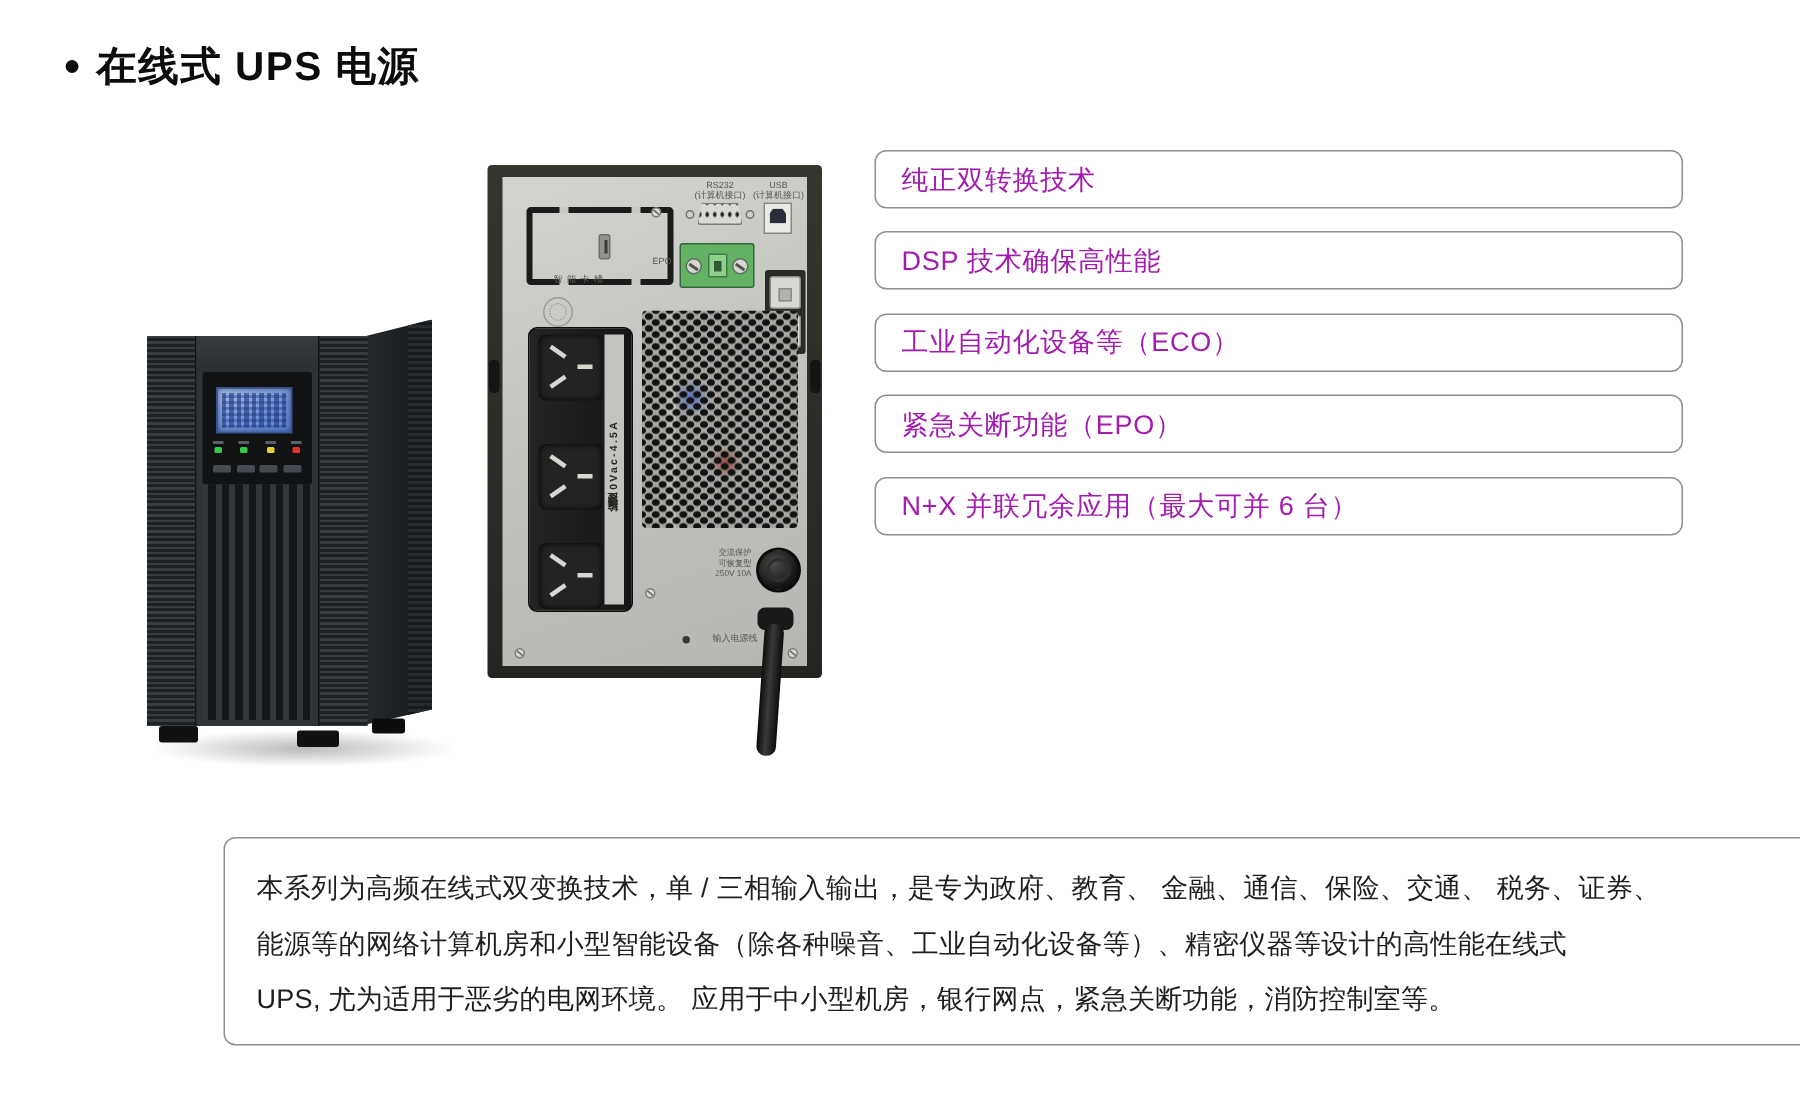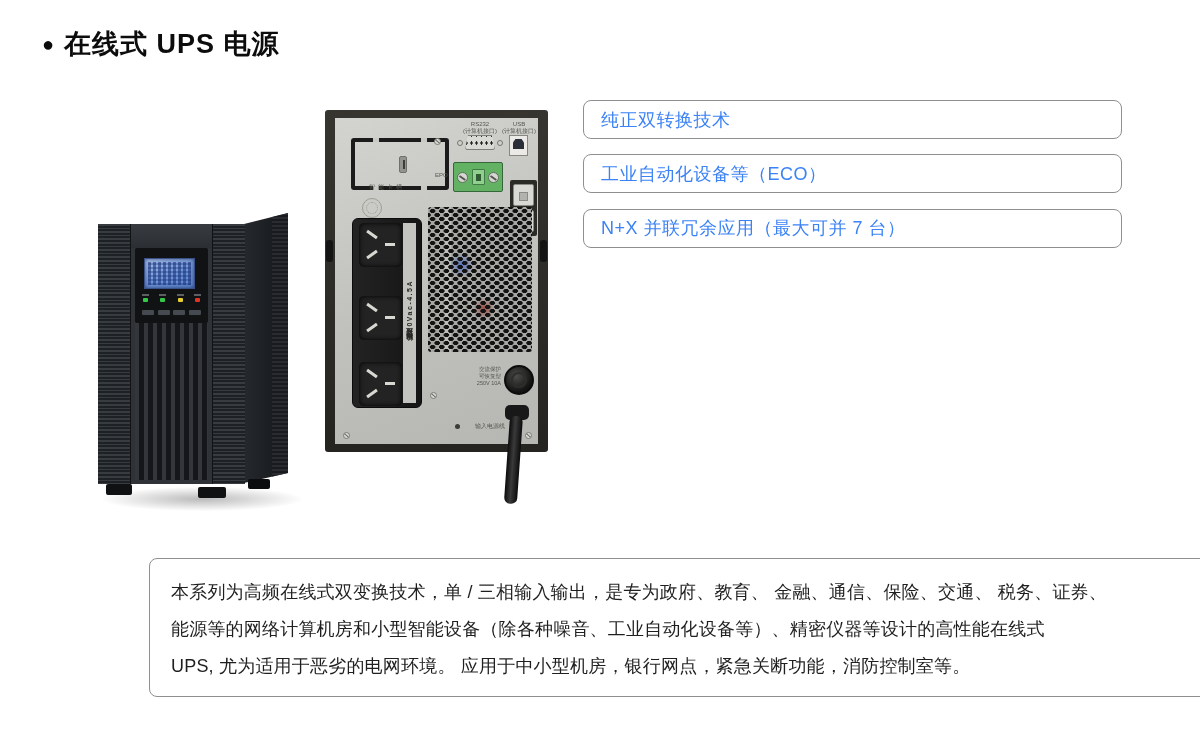--- a/index.html
+++ b/index.html
@@ -11,21 +11,21 @@
   
   .title-row { position:absolute; left:42px; top:26px; display:flex; align-items:center; gap:10px; }
   .title-bullet { font-size:20px; line-height:1; color:#0c0c0c; }
   .title-text { font-size:27px; font-weight:bold; color:#0c0c0c; letter-spacing:1px; }
 
   
   .features { position:absolute; left:583px; top:100px; width:539px; display:flex; flex-direction:column; gap:15.4px; }
   .feature-box {
     height:39px; background:#fff; border:1px solid #8f8f8f; border-radius:8px;
     display:flex; align-items:center; padding-left:17px;
-    font-size:18px; color:#3b82f6; letter-spacing:.5px; white-space:nowrap; overflow:hidden;text-align:center;
+    font-size:18px; color:#a21caf; letter-spacing:.5px; white-space:nowrap; overflow:hidden;text-align:center;
   }
 
   
   .description-box {
     position:absolute; left:149px; top:558px; width:1059px; height:139px;
     border:1px solid #8f8f8f; border-radius:8px; background:#fff; padding:15px 10px 0 21px;
   }
   .description-line { font-size:18px; color:#1f1f1f; line-height:37px; white-space:nowrap; letter-spacing:.2px; }
 
   
@@ -279,22 +279,24 @@
       <i class="rp-screw" style="left:99px; top:20px;"></i>
       <i class="rp-screw" style="left:95px; top:274px;"></i>
       <i class="rp-screw" style="left:8px; top:314px;"></i>
       <i class="rp-screw" style="left:190px; top:314px;"></i>
       <i class="rp-hole" style="left:120px; top:306px;"></i>
     </div>
   </div>
 
   <div class="features">
     <div class="feature-box">纯正双转换技术</div>
+    <div class="feature-box">DSP 技术确保高性能</div>
     <div class="feature-box">工业自动化设备等（ECO）</div>
-    <div class="feature-box">N+X 并联冗余应用（最大可并 7 台）</div>
+    <div class="feature-box">紧急关断功能（EPO）</div>
+    <div class="feature-box">N+X 并联冗余应用（最大可并 6 台）</div>
   </div>
 
   <div class="description-box">
     <div class="description-line">本系列为高频在线式双变换技术，单 / 三相输入输出，是专为政府、教育、 金融、通信、保险、交通、 税务、证券、</div>
     <div class="description-line">能源等的网络计算机房和小型智能设备（除各种噪音、工业自动化设备等）、精密仪器等设计的高性能在线式</div>
     <div class="description-line">UPS, 尤为适用于恶劣的电网环境。 应用于中小型机房，银行网点，紧急关断功能，消防控制室等。</div>
   </div>
 
 </div>
 

